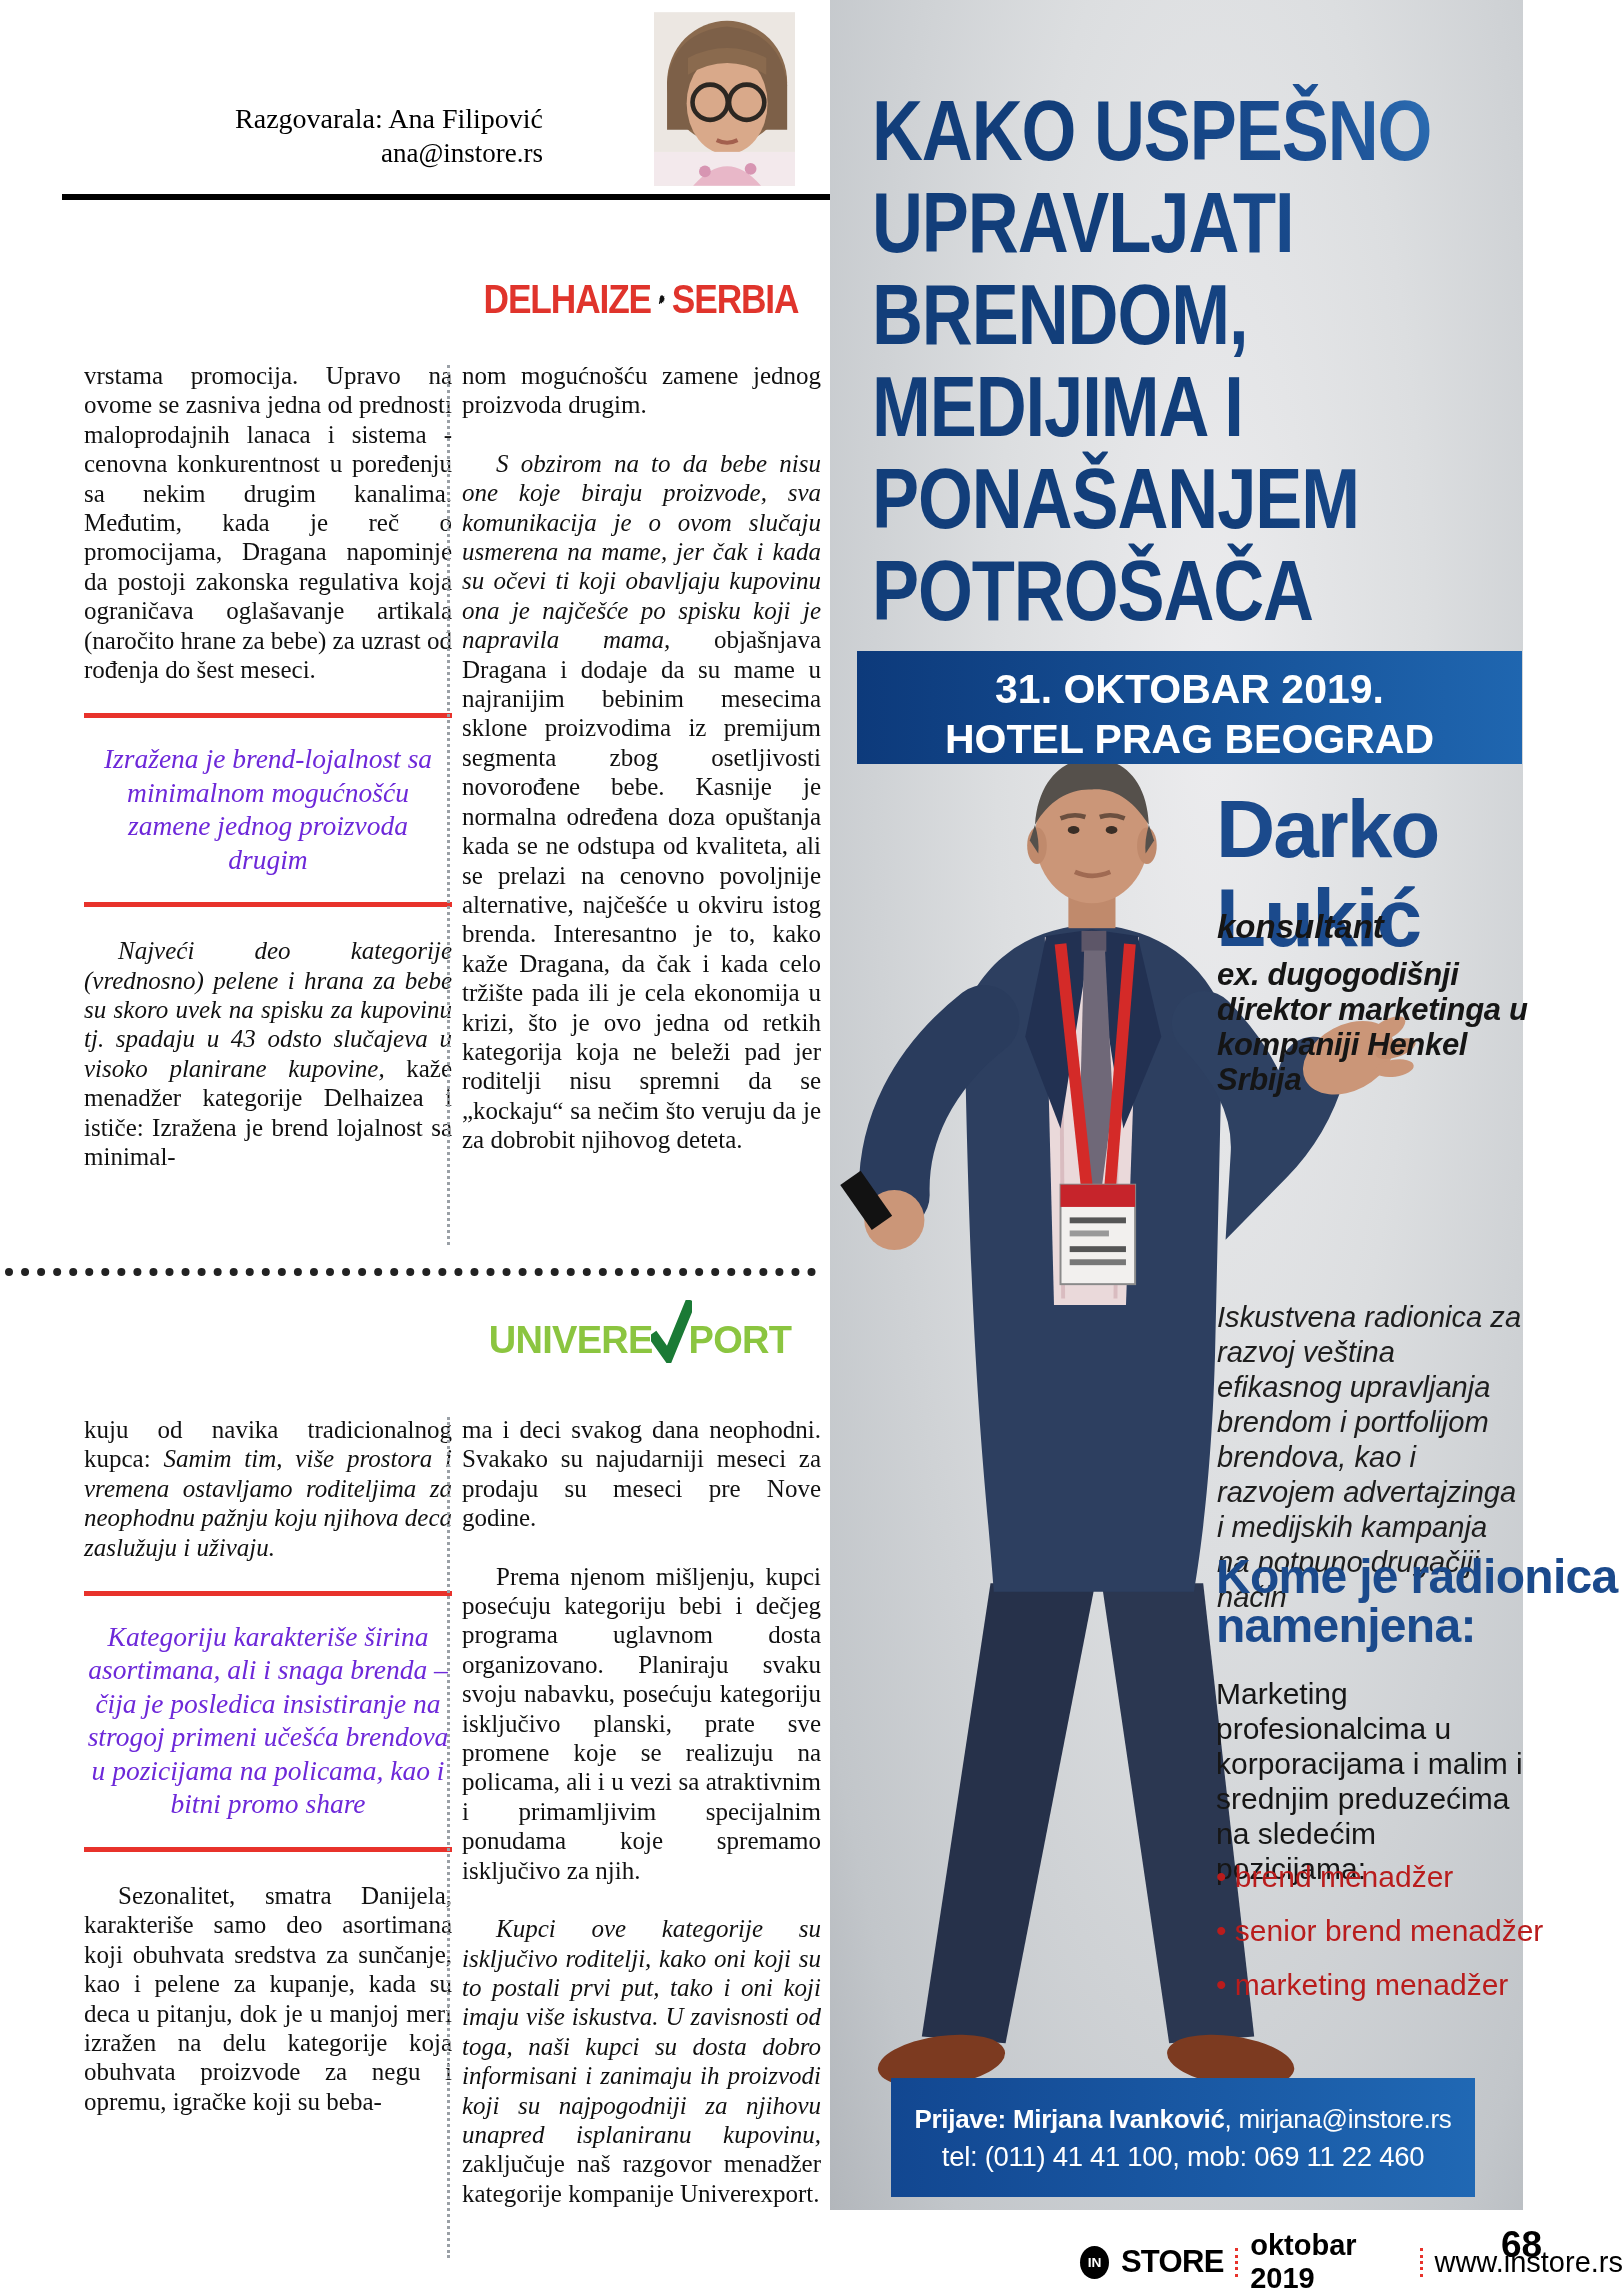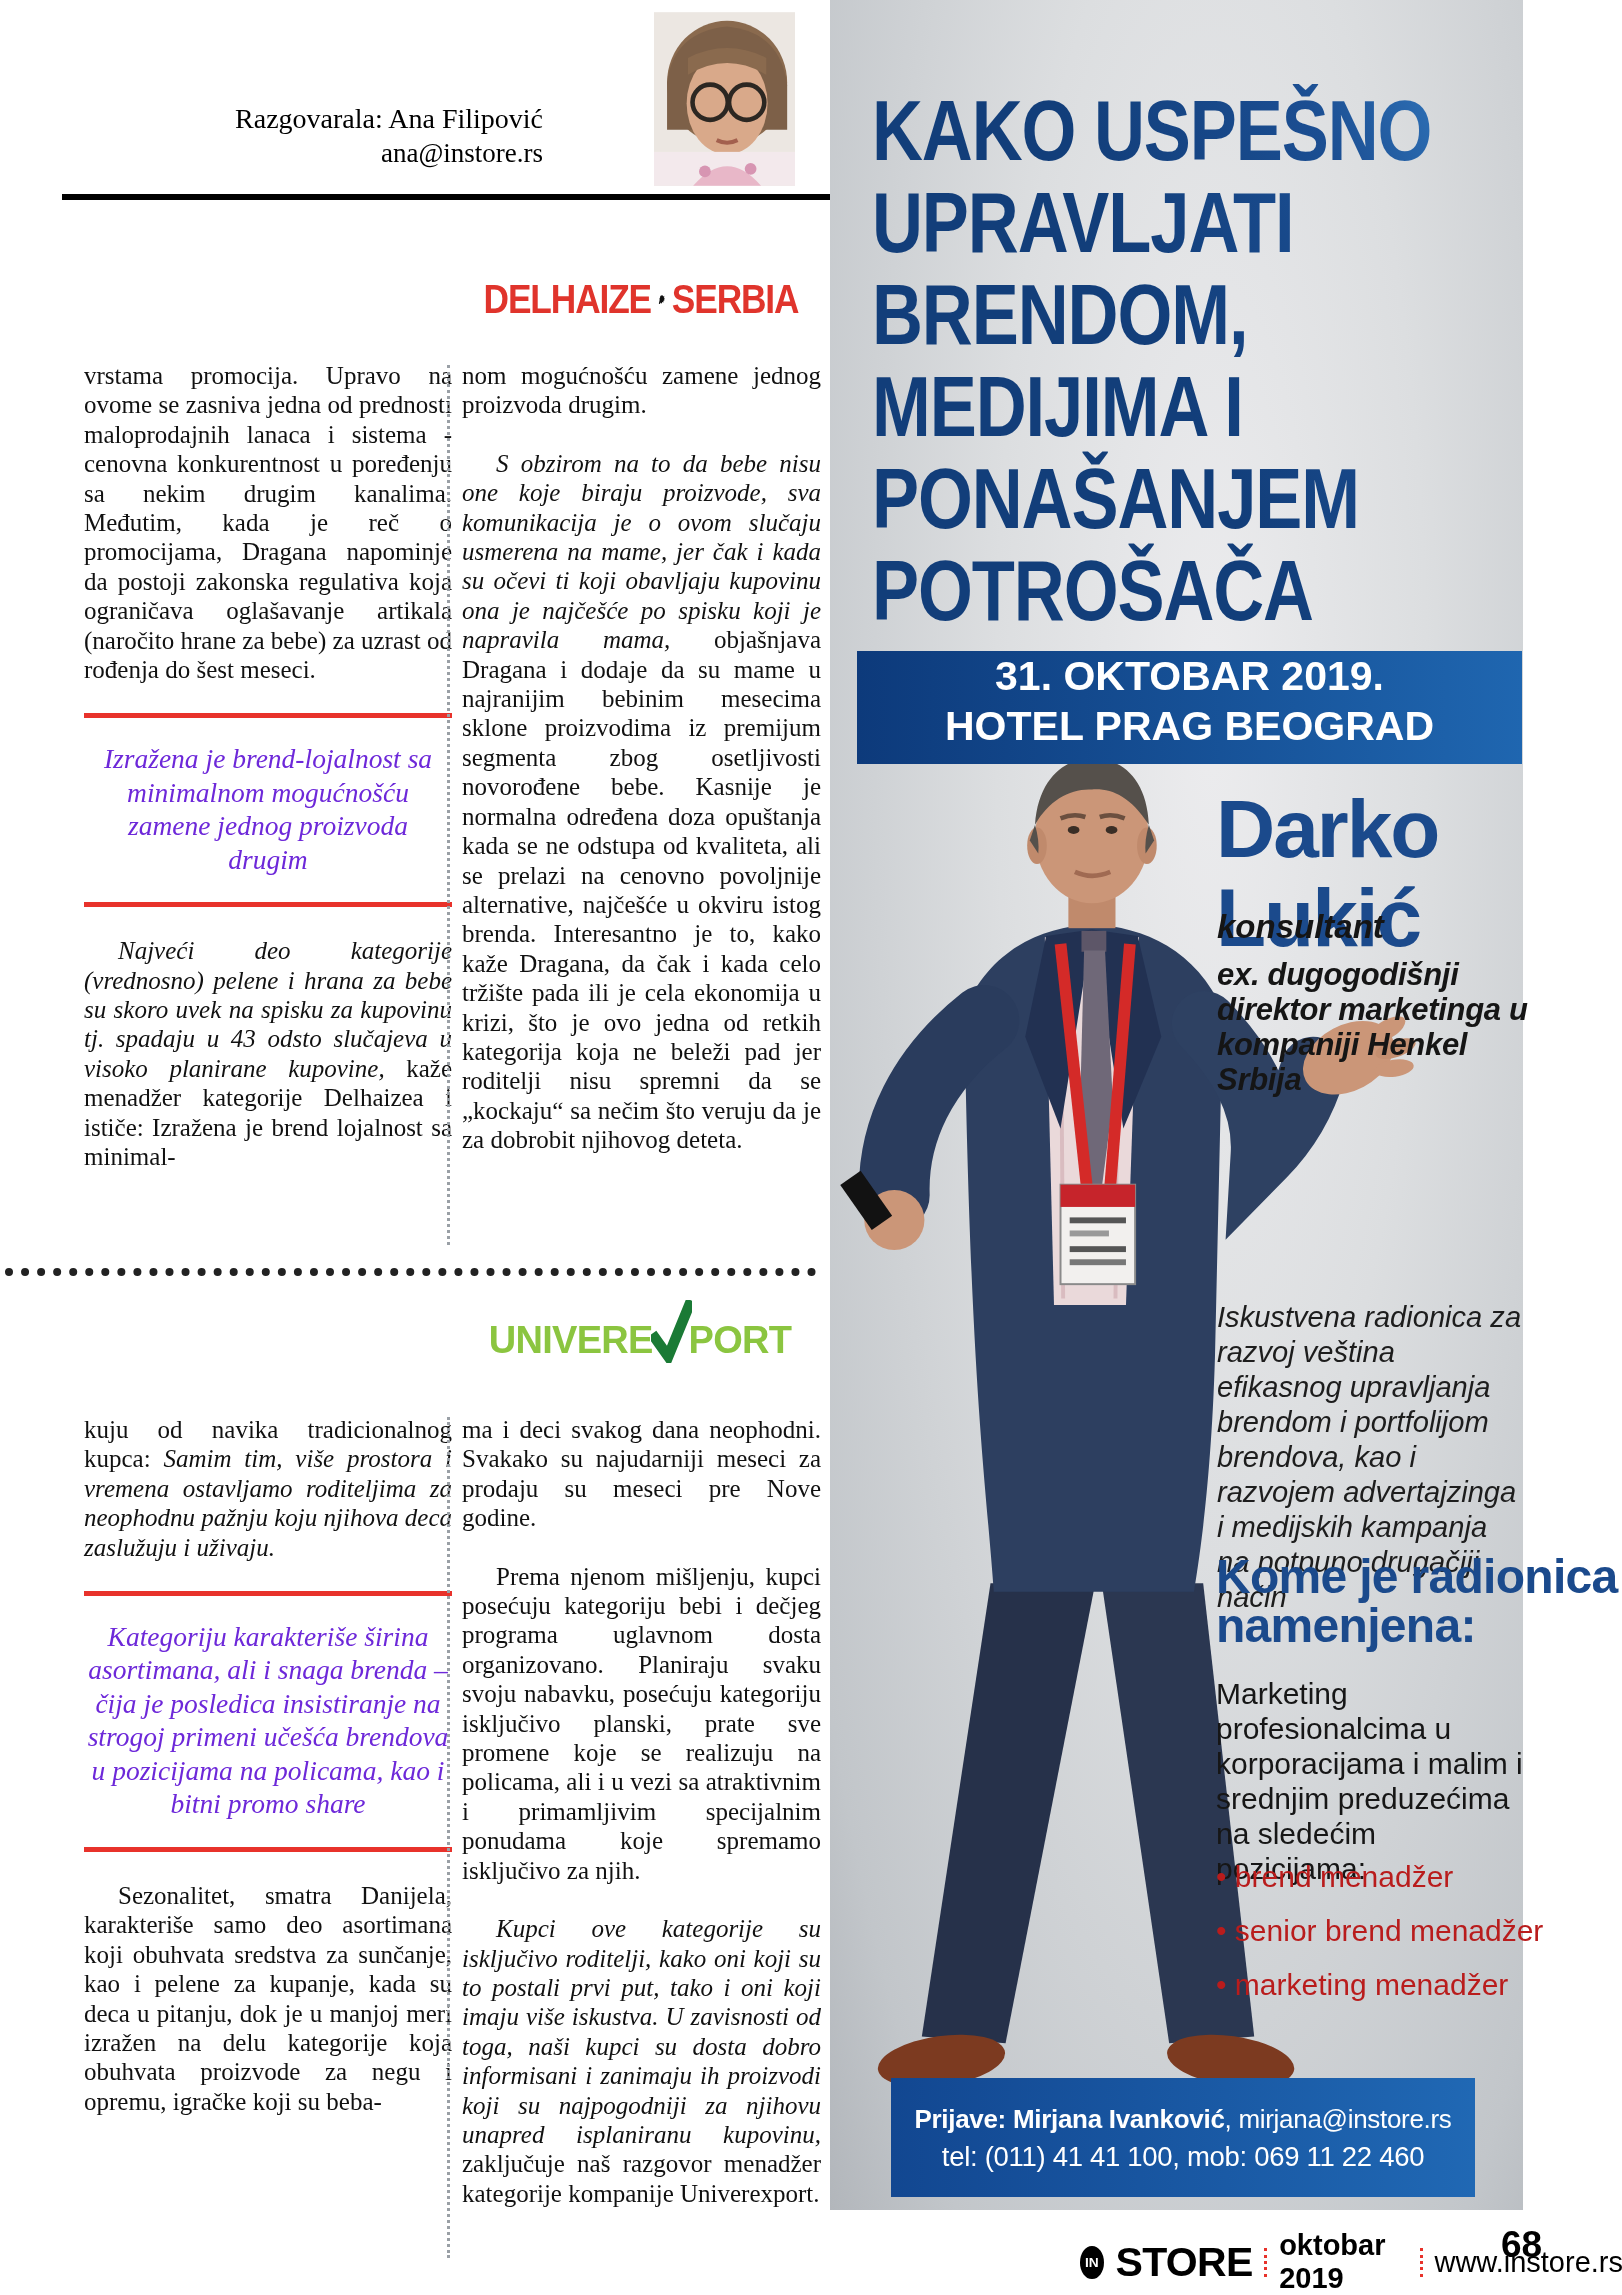--- a/index.html
+++ b/index.html
@@ -41,21 +41,21 @@
   
   .ad-panel{position:absolute;left:830px;top:0;width:693px;height:2210px;
             background:radial-gradient(ellipse at 55% 32%, #ececee 0%, #dcdee0 40%, #c2c6ca 85%, #b2b6bb 100%);}
   .ad-headline{position:absolute;left:872px;top:84px;width:838px;
                font-family:"Liberation Sans",sans-serif;font-weight:700;font-size:86px;line-height:92px;
                letter-spacing:-1.3px;transform:scaleX(.82);transform-origin:left top;
                background:linear-gradient(62deg,#123e7a 45%,#1b4e92 72%,#3f8fd6 100%);
                -webkit-background-clip:text;background-clip:text;color:transparent;}
   .date-box{position:absolute;left:857px;top:651px;width:665px;height:113px;box-sizing:border-box;
             background:linear-gradient(90deg,#0d3a7b 0%,#1f66b0 100%);
-            display:flex;flex-direction:column;justify-content:flex-start;align-items:center;
+            display:flex;flex-direction:column;justify-content:flex-end;align-items:center;
             font-family:"Liberation Sans",sans-serif;font-weight:700;font-size:41px;line-height:50px;color:#fff;}
   .speaker-photo{position:absolute;left:830px;top:762px;width:694px;height:1448px;}
   .speaker-name{position:absolute;left:1216px;top:784px;font-family:"Liberation Sans",sans-serif;
                 font-weight:800;font-size:82px;line-height:89px;letter-spacing:-2px;color:#1b4a8c;}
   .speaker-role{position:absolute;left:1217px;top:908px;font-family:"Liberation Sans",sans-serif;
                 font-weight:700;font-style:italic;font-size:33px;color:#151515;}
   .speaker-bio{position:absolute;left:1217px;top:957px;width:314px;font-family:"Liberation Sans",sans-serif;
                font-weight:700;font-style:italic;font-size:31px;line-height:35px;letter-spacing:-0.3px;color:#151515;}
   .workshop{position:absolute;left:1217px;top:1299px;width:314px;font-family:"Liberation Sans",sans-serif;
             font-style:italic;font-size:30px;line-height:35px;color:#1d1d1d;transform:scaleX(.97);transform-origin:left top;}
@@ -72,21 +72,21 @@
                justify-content:center;align-items:center;color:#fff;font-family:"Liberation Sans",sans-serif;
                font-size:26px;line-height:38px;letter-spacing:-0.3px;white-space:nowrap;}
   .contact-box .c2{font-size:27.5px;}
   .cb{font-weight:700;}
 
   
   .footer{position:absolute;left:1080px;top:2229px;display:flex;align-items:center;gap:11.8px;
           font-family:"Liberation Sans",sans-serif;color:#000;}
   .in-circle{width:33px;height:33px;border-radius:50%;background:#000;color:#fff;display:flex;
              align-items:center;justify-content:center;font-weight:700;font-size:13.7px;}
-  .store{font-weight:800;font-size:41px;letter-spacing:-0.7px;}
+  .store{font-weight:800;font-size:31px;letter-spacing:-0.7px;}
   .fsep{height:29px;width:0;border-left:3.3px dotted #e8322b;}
   .fissue{font-weight:700;font-size:29px;}
   .fsite{font-size:29px;}
   .pageno{position:absolute;left:1501px;top:2224px;font-family:"Liberation Sans",sans-serif;
           font-weight:800;font-size:37px;color:#000;}
 </style>
 </head>
 <body>
 
 <div class="page">

